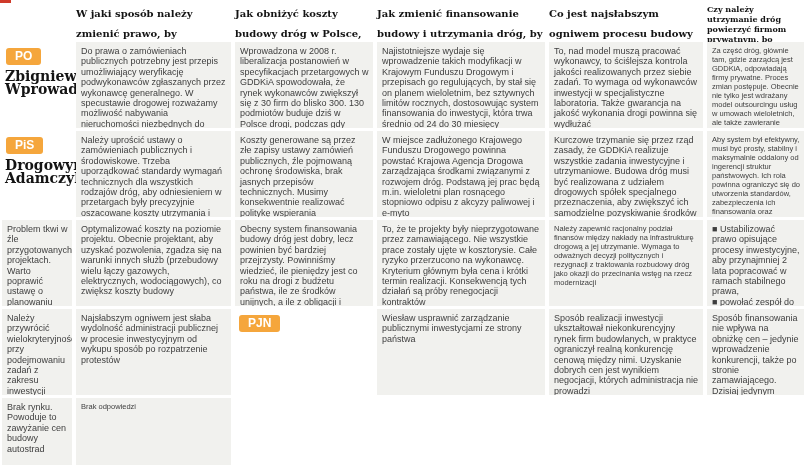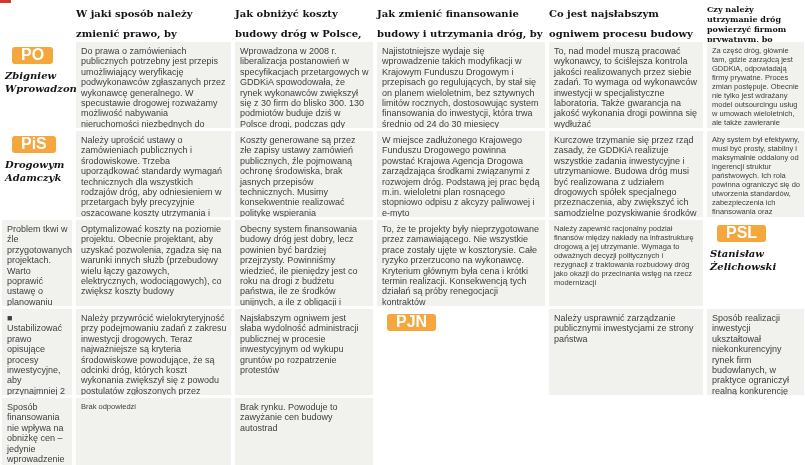--- a/index.html
+++ b/index.html
@@ -22,26 +22,26 @@
   .hcell.narrow{font-size:8px;line-height:10px;}
   .acell{
     background:#f1f1ee;color:#3e3e3e;
     font-size:9px;line-height:10.4px;
     padding:4px 4px 0 5px;white-space:pre-line;overflow:hidden;
   }
   .acell.narrow{font-size:7.5px;line-height:9px;}
   .ncell{padding-top:4px;background:#ffffff;}
   .badge{
     display:inline-block;background:#f5a63c;color:#ffffff;
-    font-weight:bold;font-size:16px;line-height:14px;
-    padding:1px 9px 2px;border-radius:3px;margin-left:10px;
+    font-weight:bold;font-size:12px;line-height:14px;
+    padding:1px 9px 2px;border-radius:3px;margin-left:4px;
   }
   .pname{
     font-family:"DejaVu Serif", serif;font-weight:bold;
-    font-size:10px;line-height:13px;color:#141414;margin:5px 0 0 3px;font-style:italic;
+    font-size:14px;line-height:13px;color:#141414;margin:5px 0 0 3px;
   }
 </style>
 </head>
 <body>
 
 <div class="corner"></div>
 
 <div class="grid">
 
   <div class="hcell"></div>
@@ -76,34 +76,27 @@
   <div class="acell">W miejsce zadłużonego Krajowego Funduszu Drogowego powinna powstać Krajowa Agencja Drogowa zarządzająca środkami związanymi z rozwojem dróg. Podstawą jej prac będą m.in. wieloletni plan rosnącego stopniowo odpisu z akcyzy paliwowej i e-myto</div>
   <div class="acell">Kurczowe trzymanie się przez rząd zasady, że GDDKiA realizuje wszystkie zadania inwestycyjne i utrzymaniowe. Budowa dróg musi być realizowana z udziałem drogowych spółek specjalnego przeznaczenia, aby zwiększyć ich samodzielne pozyskiwanie środków na rynkach</div>
   <div class="acell narrow">Aby system był efektywny, musi być prosty, stabilny i maksymalnie oddalony od ingerencji struktur państwowych. Ich rola powinna ograniczyć się do utworzenia standardów, zabezpieczenia ich finansowania oraz nadzoru nad realizacją tych zadań</div>
 
   <div class="acell">Problem tkwi w źle przygotowanych projektach. Warto poprawić ustawę o planowaniu przestrzennym, wprowadzając przepisy skracające terminy prac przygotowawczych, np. scalania i wymiany gruntów, przygotowania decyzji środowiskowych itp.</div>
   <div class="acell">Optymalizować koszty na poziomie projektu. Obecnie projektant, aby uzyskać pozwolenia, zgadza się na warunki innych służb (przebudowy wielu łączy gazowych, elektrycznych, wodociągowych), co zwiększ koszty budowy</div>
   <div class="acell">Obecny system finansowania budowy dróg jest dobry, lecz powinien być bardziej przejrzysty. Powinniśmy wiedzieć, ile pieniędzy jest co roku na drogi z budżetu państwa, ile ze środków unijnych, a ile z obligacji i pożyczek</div>
   <div class="acell">To, że te projekty były nieprzygotowane przez zamawiającego. Nie wszystkie prace zostały ujęte w kosztorysie. Całe ryzyko przerzucono na wykonawcę. Kryterium głównym była cena i krótki termin realizacji. Konsekwencją tych działań są próby renegocjacji kontraktów</div>
   <div class="acell narrow">Należy zapewnić racjonalny podział finansów między nakłady na infrastrukturę drogową a jej utrzymanie. Wymaga to odważnych decyzji politycznych i rezygnacji z traktowania rozbudowy dróg jako okazji do przecinania wstęg na rzecz modernizacji</div>
 
-  <div class="ncell">
-    <span class="badge">PSL</span>
-    <div class="pname">
-      <span>Stanisław</span><br>
-      <span>Żelichowski</span>
-    </div>
-  </div>
   <div class="acell">■ Ustabilizować prawo opisujące procesy inwestycyjne, aby przynajmniej 2 lata popracować w ramach stabilnego prawa,
 ■ powołać zespół do spraw zarządzania kryzysowego dużymi inwestycjami ze środków unijnych</div>
   <div class="acell">Należy przywrócić wielokryteryjność przy podejmowaniu zadań z zakresu inwestycji drogowych. Teraz najważniejsze są kryteria środowiskowe powodujące, że są odcinki dróg, których koszt wykonania zwiększył się z powodu postulatów zgłoszonych przez ekologów</div>
-  <div class="acell">Najsłabszym ogniwem jest słaba wydolność administracji publicznej w procesie inwestycyjnym od wykupu gruntów po rozpatrzenie protestów</div>
+  <div class="acell">Najsłabszym ogniwem jest słaba wydolność administracji publicznej w procesie inwestycyjnym od wykupu sposób po rozpatrzenie protestów</div>
 
   <div class="ncell">
     <span class="badge">PJN</span>
   </div>
-  <div class="acell">Należy usprawnić zarządzanie publicznymi inwestycjami ze strony państwa</div>
+  <div class="acell">Wiesław usprawnić zarządzanie publicznymi inwestycjami ze strony państwa</div>
   <div class="acell">Sposób realizacji inwestycji ukształtował niekonkurencyjny rynek firm budowlanych, w praktyce ograniczył realną konkurencję cenową między nimi. Uzyskanie dobrych cen jest wynikiem negocjacji, których administracja nie prowadzi</div>
   <div class="acell">Sposób finansowania nie wpływa na obniżkę cen – jedynie wprowadzenie konkurencji, także po stronie zamawiającego. Dzisiaj jedynym zamawiający jest GDDKiA, która prowadzi postępowania o zamówienie publiczne</div>
+  <div class="acell">Brak rynku. Powoduje to zawyżanie cen budowy autostrad</div>
   <div class="acell narrow">Brak odpowiedzi</div>
-  <div class="acell">Brak rynku. Powoduje to zawyżanie cen budowy autostrad</div>
 
 </div>
 
 </body></html>

